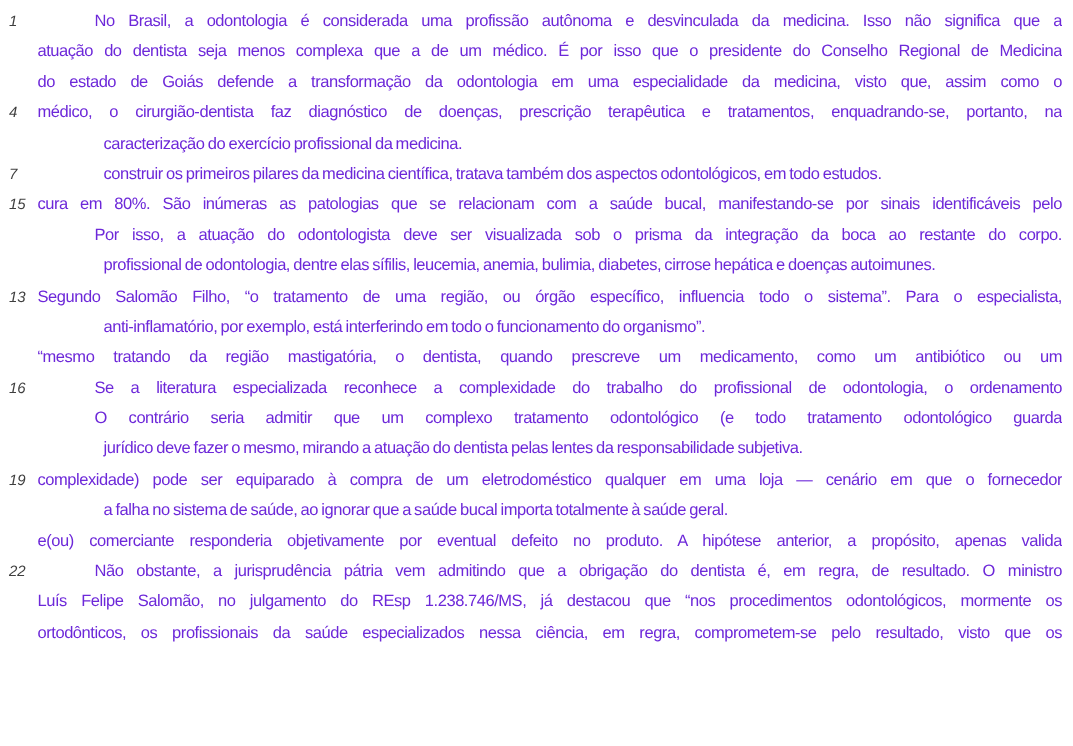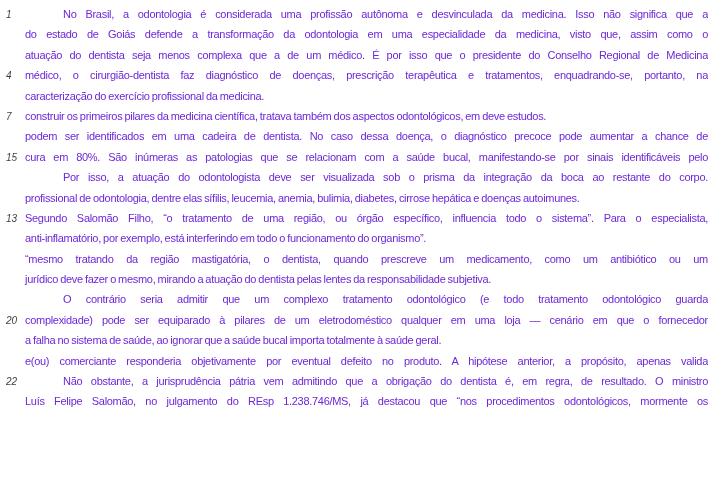--- a/index.html
+++ b/index.html
@@ -46,54 +46,51 @@
     text-align: justify;
     text-align-last: justify;
     hyphens: none;
     color: #6d28d9;
   }
   .line-text.indent {
     text-indent: 38px;
   }
   .line-text.endline {
     text-align-last: left;
+    margin-left: 44px;
   }
 </style>
 </head>
 <body>
 
 <div class="page">
   <div id="text-body">
       <div class="line">
         <span class="line-num">1</span>
         <span class="line-text indent">No Brasil, a odontologia é considerada uma profissão autônoma e desvinculada da medicina. Isso não significa que a</span>
       </div>
       <div class="line">
         <span class="line-num"></span>
-        <span class="line-text">do estado de Goiás defende a transformação da odontologia em uma especialidade da medicina, visto que, assim como o</span>
+        <span class="line-text">atuação do dentista seja menos complexa que a de um médico. É por isso que o presidente do Conselho Regional de Medicina</span>
       </div>
       <div class="line">
         <span class="line-num"></span>
-        <span class="line-text">atuação do dentista seja menos complexa que a de um médico. É por isso que o presidente do Conselho Regional de Medicina</span>
+        <span class="line-text">do estado de Goiás defende a transformação da odontologia em uma especialidade da medicina, visto que, assim como o</span>
       </div>
       <div class="line">
         <span class="line-num">4</span>
         <span class="line-text">médico, o cirurgião-dentista faz diagnóstico de doenças, prescrição terapêutica e tratamentos, enquadrando-se, portanto, na</span>
       </div>
       <div class="line">
         <span class="line-num"></span>
         <span class="line-text endline">caracterização do exercício profissional da medicina.</span>
       </div>
       <div class="line">
         <span class="line-num">7</span>
-        <span class="line-text endline">construir os primeiros pilares da medicina científica, tratava também dos aspectos odontológicos, em deve estudos.</span>
-      </div>
-      <div class="line">
-        <span class="line-num"></span>
-        <span class="line-text">podem ser identificados em uma cadeira de dentista. No caso dessa doença, o diagnóstico precoce pode aumentar a chance de</span>
+        <span class="line-text endline">construir os primeiros pilares da medicina científica, tratava também dos aspectos odontológicos, em todo estudos.</span>
       </div>
       <div class="line">
         <span class="line-num">15</span>
         <span class="line-text">cura em 80%. São inúmeras as patologias que se relacionam com a saúde bucal, manifestando-se por sinais identificáveis pelo</span>
       </div>
       <div class="line">
         <span class="line-num"></span>
         <span class="line-text indent">Por isso, a atuação do odontologista deve ser visualizada sob o prisma da integração da boca ao restante do corpo.</span>
       </div>
       <div class="line">
@@ -106,41 +103,49 @@
       </div>
       <div class="line">
         <span class="line-num"></span>
         <span class="line-text endline">anti-inflamatório, por exemplo, está interferindo em todo o funcionamento do organismo”.</span>
       </div>
       <div class="line">
         <span class="line-num"></span>
         <span class="line-text">“mesmo tratando da região mastigatória, o dentista, quando prescreve um medicamento, como um antibiótico ou um</span>
       </div>
       <div class="line">
-        <span class="line-num"></span>
-        <span class="line-text endline">jurídico deve fazer o mesmo, mirando a atuação do dentista pelas lentes da responsabilidade subjetiva.</span>
+        <span class="line-num">16</span>
+        <span class="line-text indent">Se a literatura especializada reconhece a complexidade do trabalho do profissional de odontologia, o ordenamento</span>
       </div>
       <div class="line">
         <span class="line-num"></span>
         <span class="line-text indent">O contrário seria admitir que um complexo tratamento odontológico (e todo tratamento odontológico guarda</span>
       </div>
       <div class="line">
-        <span class="line-num">20</span>
-        <span class="line-text">complexidade) pode ser equiparado à pilares de um eletrodoméstico qualquer em uma loja — cenário em que o fornecedor</span>
+        <span class="line-num"></span>
+        <span class="line-text endline">jurídico deve fazer o mesmo, mirando a atuação do dentista pelas lentes da responsabilidade subjetiva.</span>
+      </div>
+      <div class="line">
+        <span class="line-num">19</span>
+        <span class="line-text">complexidade) pode ser equiparado à compra de um eletrodoméstico qualquer em uma loja — cenário em que o fornecedor</span>
       </div>
       <div class="line">
         <span class="line-num"></span>
         <span class="line-text endline">a falha no sistema de saúde, ao ignorar que a saúde bucal importa totalmente à saúde geral.</span>
       </div>
       <div class="line">
         <span class="line-num"></span>
         <span class="line-text">e(ou) comerciante responderia objetivamente por eventual defeito no produto. A hipótese anterior, a propósito, apenas valida</span>
       </div>
       <div class="line">
         <span class="line-num">22</span>
         <span class="line-text indent">Não obstante, a jurisprudência pátria vem admitindo que a obrigação do dentista é, em regra, de resultado. O ministro</span>
       </div>
       <div class="line">
         <span class="line-num"></span>
         <span class="line-text">Luís Felipe Salomão, no julgamento do REsp 1.238.746/MS, já destacou que “nos procedimentos odontológicos, mormente os</span>
       </div>
+      <div class="line">
+        <span class="line-num"></span>
+        <span class="line-text">ortodônticos, os profissionais da saúde especializados nessa ciência, em regra, comprometem-se pelo resultado, visto que os</span>
+      </div>
     </div>
 </div>
 
 </body></html>

